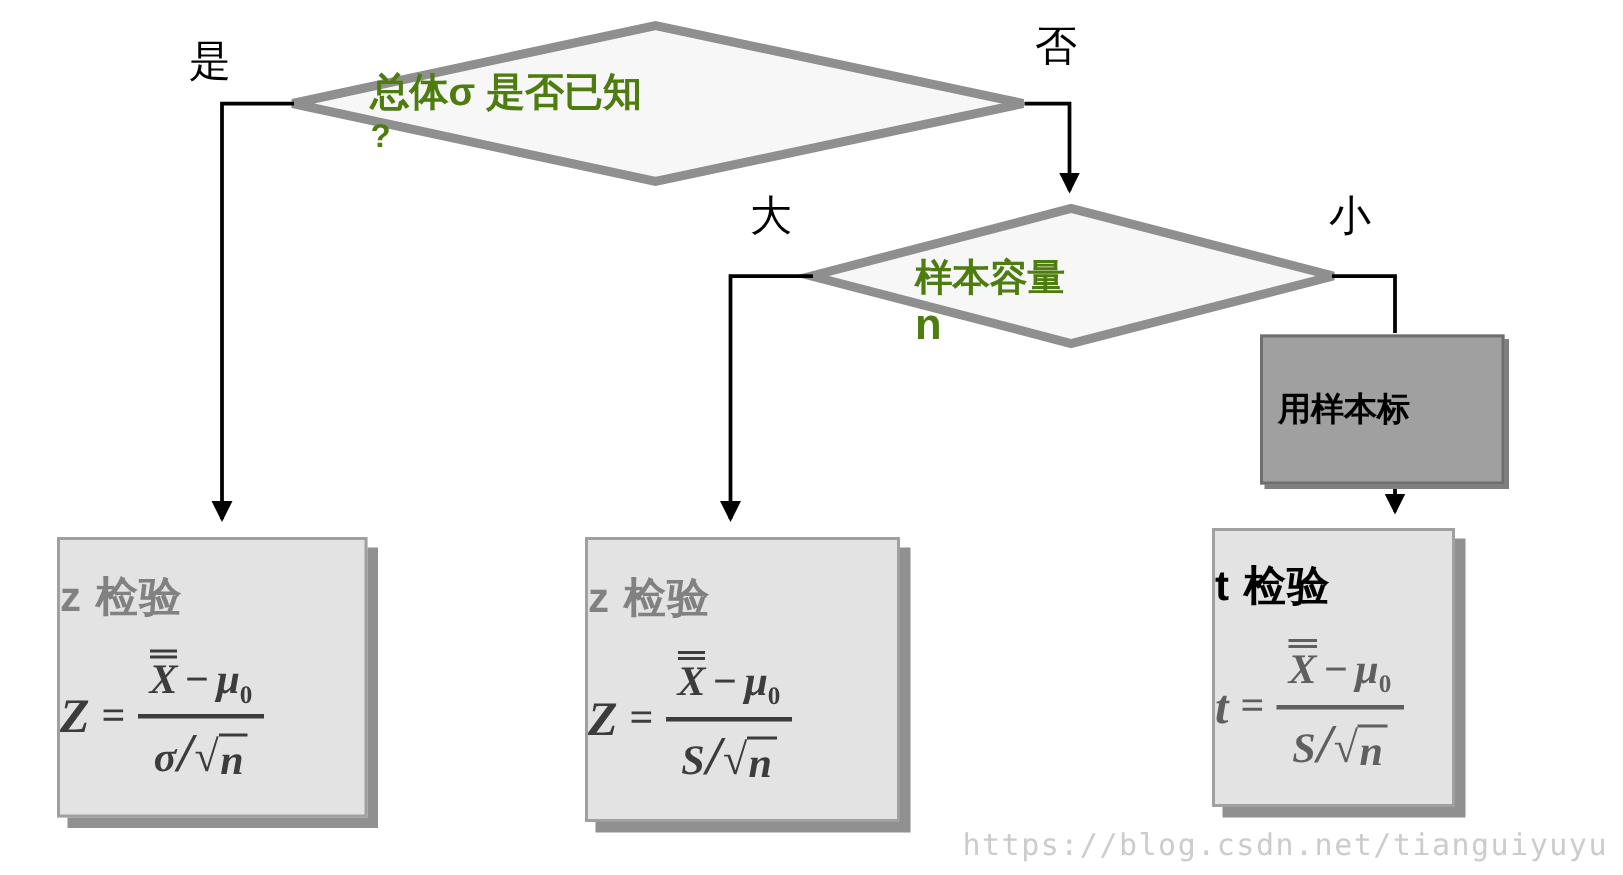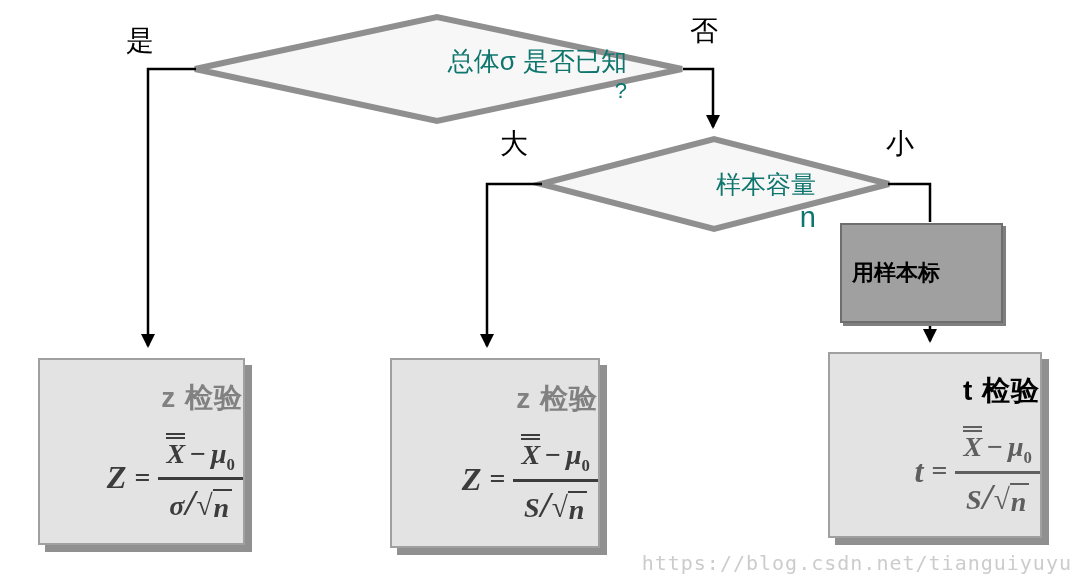--- a/index.html
+++ b/index.html
@@ -12,44 +12,44 @@
   
   .branch-label {
     position:absolute; font-size:28px; color:#000; line-height:1;
   }
   .lbl-yes   { left:126px; top:27px; }
   .lbl-no    { left:690px; top:17px; }
   .lbl-large { left:500px; top:130px; }
   .lbl-small { left:886px; top:130px; }
 
   
-  .diamond-text { position:absolute; text-align:right; color:#0f766e; font-weight:normal; }
+  .diamond-text { position:absolute; text-align:left; color:#4d7c0f; font-weight:bold; }
   .d1 { left:247px; top:44px; width:380px; font-size:26px; }
   .d1 .qmark { font-size:22px; margin-top:1px; line-height:1; }
   .d2 { left:610px; top:168px; width:206px; font-size:25px; }
   .d2 .nvar { font-size:29px; margin-top:2px; line-height:1; font-family:"Liberation Sans",sans-serif; }
 
   
   .note-box {
     position:absolute; left:840px; top:223px; width:163px; height:100px;
     background:#a0a0a0; border:2px solid #6e6e6e; box-shadow:3px 3px 0 #7f7f7f;
     display:flex; flex-direction:column; justify-content:space-evenly;
     padding:20px 10px; box-sizing:border-box;
     font-size:22px; font-weight:bold; color:#000; line-height:1.3;
   }
 
   
   .result-box {
     position:absolute; background:#e3e3e3; border:2px solid #a0a0a0;
     box-shadow:7px 7px 0 #909090; box-sizing:border-box;
-    display:flex; flex-direction:column; align-items:flex-end; justify-content:center; gap:14px;
+    display:flex; flex-direction:column; align-items:flex-start; justify-content:center; gap:14px;
   }
   .box1 { left:38px;  top:358px; width:207px; height:187px; }
   .box2 { left:390px; top:358px; width:210px; height:190px; }
-  .box3 { left:828px; top:352px; width:214px; height:186px; }
+  .box3 { left:808px; top:352px; width:162px; height:186px; }
   .box-title { font-size:28px; font-weight:bold; letter-spacing:1px; }
   .title-z { color:#818181; }
   .title-t { color:#000000; }
 
   
   .formula {
     display:flex; align-items:center; gap:8px;
     font-family:"Liberation Serif", serif; font-style:italic; font-weight:bold;
     font-size:28px;
   }

